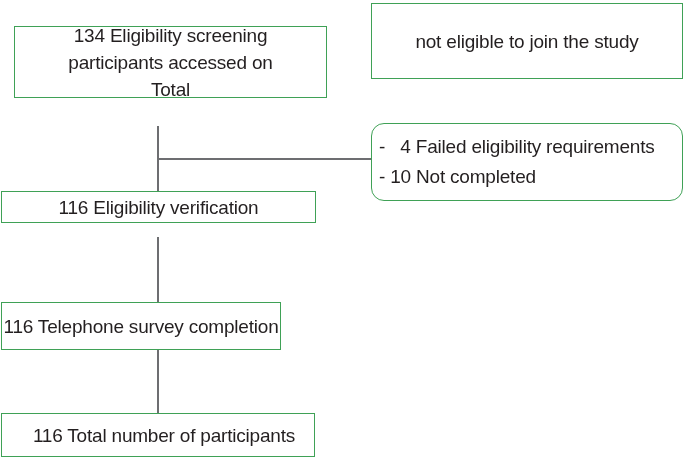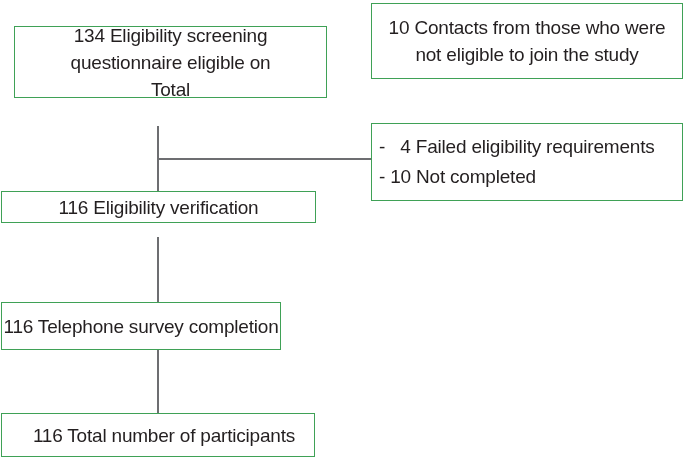--- a/index.html
+++ b/index.html
@@ -23,39 +23,38 @@
     border:1.5px solid var(--box-border);
     background:#fff;
     display:flex;
     flex-direction:column;
     justify-content:center;
     font-size:19px;
     letter-spacing:-0.2px;
     line-height:27px;
   }
   .box.centered{align-items:center;text-align:center;}
-  .box.leftalign{align-items:flex-start;text-align:left;padding-left:7px;line-height:30px;}
+  .box.leftalign{align-items:flex-start;text-align:left;padding-left:7px;line-height:30px;border-radius:13px;}
   .box .line{white-space:pre;}
   .connector{position:absolute;background:var(--connector);}
   .connector.v{width:1.5px;}
   .connector.h{height:1.5px;}
 </style>
 </head>
 <body>
 
 <div class="figure">
 
   <div class="box centered" style="left:14px;top:26px;width:313px;height:72px;text-align:center;">
     <div class="line">134 Eligibility screening</div>
-    <div class="line">questionnaire eligible on</div>
+    <div class="line">participants accessed on</div>
     <div class="line">Total</div>
   </div>
 
   <div class="box centered" style="left:371px;top:3px;width:312px;height:76px;">
-    <div class="line">10 Contacts from those who were</div>
     <div class="line">not eligible to join the study</div>
   </div>
 
   <div class="box leftalign" style="left:371px;top:123px;width:312px;height:78px;">
     <div class="line">-   4 Failed eligibility requirements</div>
     <div class="line">- 10 Not completed</div>
   </div>
 
   <div class="box centered" style="left:1px;top:191px;width:315px;height:32px;">
     <div class="line">116 Eligibility verification</div>

